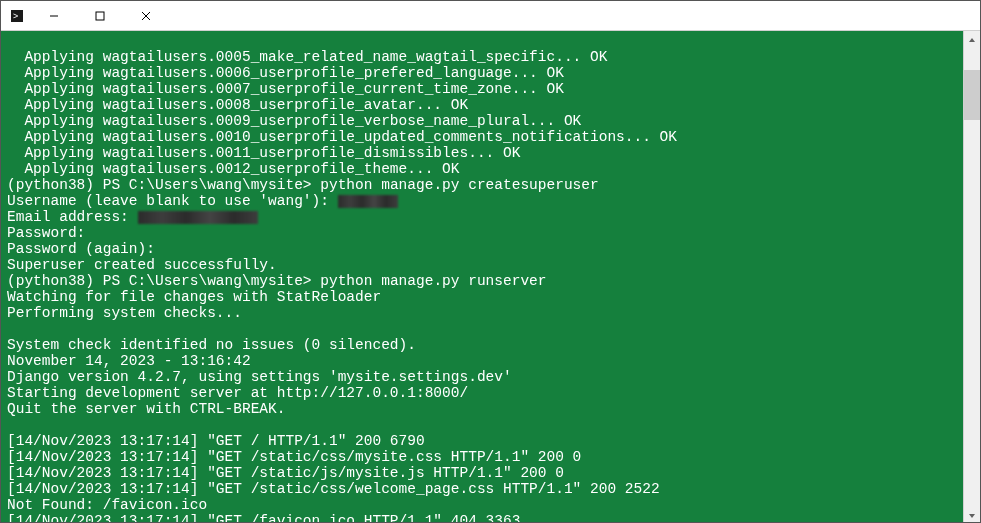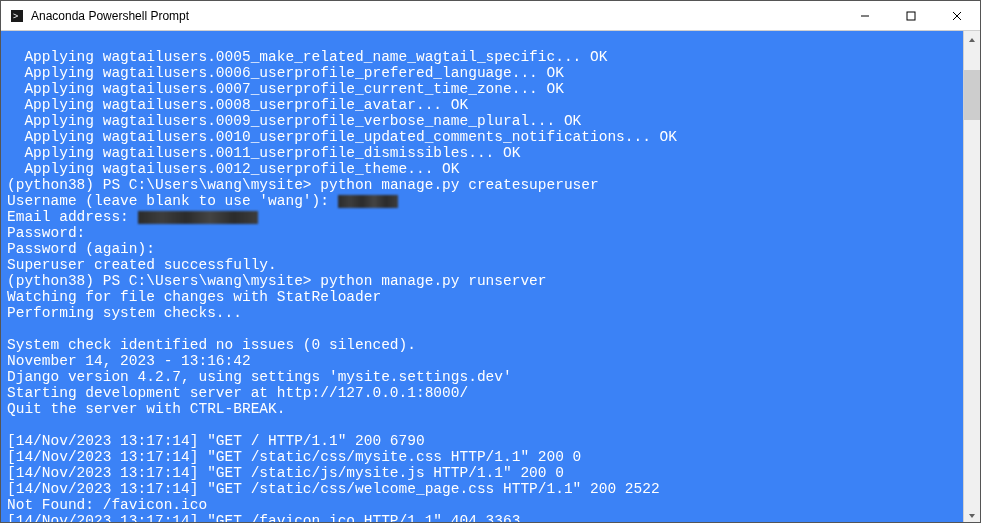--- a/index.html
+++ b/index.html
@@ -46,21 +46,21 @@
     font-size: 10px;
     color: #000;
   }
   .terminal-wrap {
     position: relative;
     height: 493px;
     display: flex;
   }
   .terminal {
     flex: 1;
-    background: #3b82f6;
+    background: #15803d;
     color: #ffffff;
     font-family: "NSimSun","SimSun","Consolas","Courier New",monospace;
     font-size: 14.5px;
     line-height: 16px;
     white-space: pre;
     padding: 2px 0 2px 6px;
     overflow: hidden;
     letter-spacing: 0px;
   }
   .terminal .line { white-space: pre; }
@@ -106,21 +106,20 @@
 </head>
 <body>
 
 <div class="titlebar">
   <span class="titlebar-icon">
     <svg width="14" height="14" viewBox="0 0 14 14">
         <rect x="1" y="1" width="12" height="12" fill="#1a1a1a"></rect>
         <text x="3" y="10" font-size="9" fill="#fff">&gt;</text>
       </svg>
   </span>
-  <span class="titlebar-title">Anaconda Powershell Prompt</span>
   <div class="win-controls">
     <div class="win-btn">
       <svg width="10" height="10">
           <line x1="1" y1="5" x2="9" y2="5" stroke="#000" stroke-width="1"></line>
         </svg>
     </div>
     <div class="win-btn">
       <svg width="10" height="10">
           <rect x="1" y="1" width="8" height="8" fill="none" stroke="#000" stroke-width="1"></rect>
         </svg>

